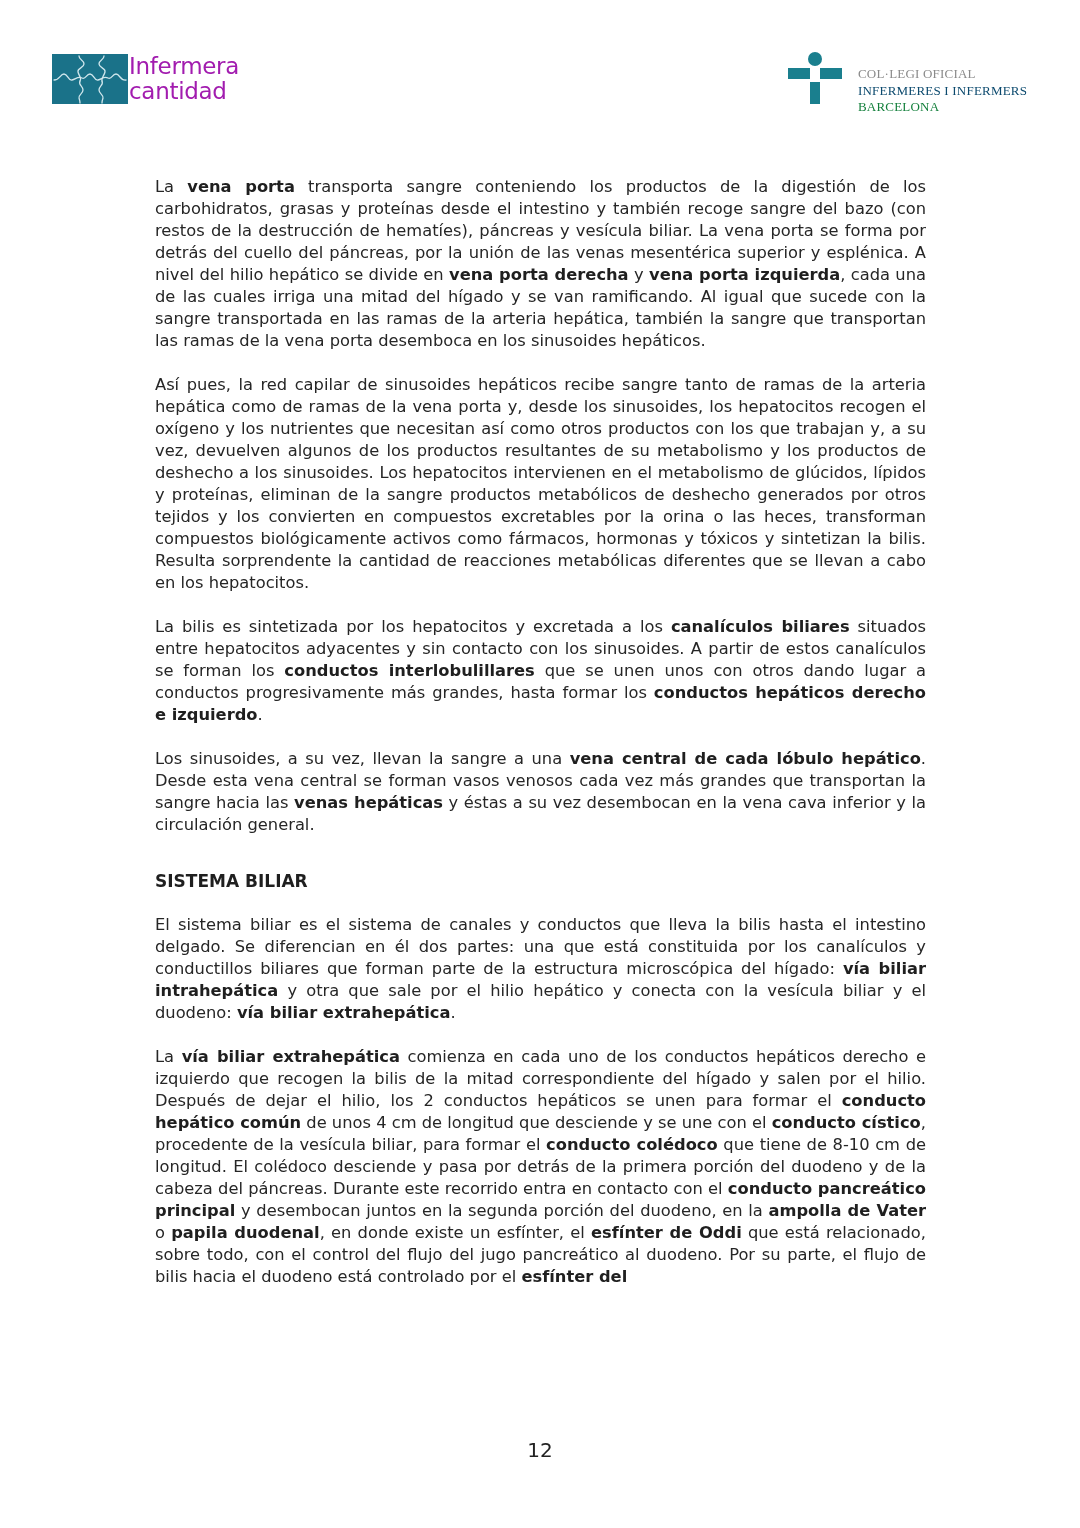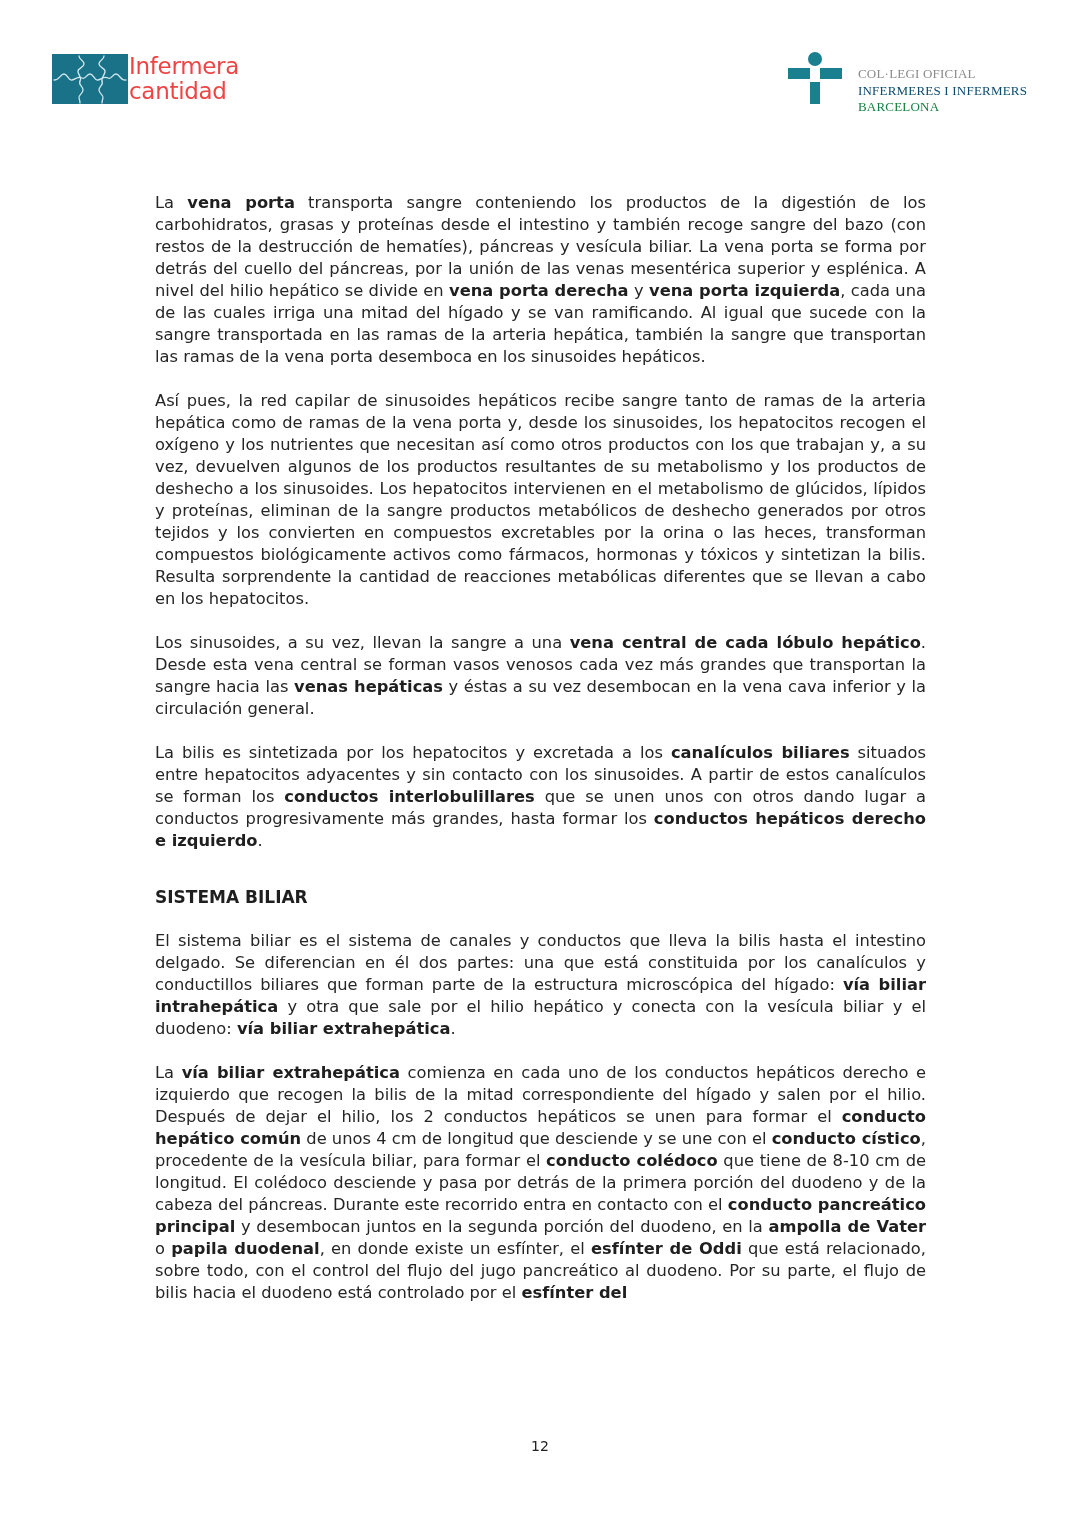--- a/index.html
+++ b/index.html
@@ -1,39 +1,39 @@
 <!DOCTYPE html>
 <html><head>
 <meta charset="utf-8">
 <style>
   html, body { margin: 0; padding: 0; background: #ffffff; }
   body { width: 1080px; height: 1528px; position: relative; overflow: hidden; }
   .header { position: absolute; left: 0; top: 0; width: 1080px; height: 130px; }
   .logo-left { position: absolute; left: 52px; top: 54px; display: flex; align-items: flex-start; }
   .puzzle { width: 76px; height: 50px; background: #1a7289; position: relative; }
   .puzzle svg { position: absolute; left: 0; top: 0; }
-  .logo-text { font-family: "DejaVu Sans", sans-serif; color: #ef4444; font-size: 23px; line-height: 25px; margin-left: 1px; margin-top: 0px; letter-spacing: -0.3px; }
+  .logo-text { font-family: "DejaVu Sans", sans-serif; color: #a21caf; font-size: 23px; line-height: 25px; margin-left: 1px; margin-top: 0px; letter-spacing: -0.3px; }
   .logo-right { position: absolute; left: 788px; top: 52px; display: flex; align-items: flex-start; }
   .cross { width: 54px; height: 52px; position: relative; }
   .cross .dot { position: absolute; left: 20px; top: 0; width: 14px; height: 14px; border-radius: 50%; background: #1a7f8e; }
   .cross .bar-l { position: absolute; left: 0; top: 16px; width: 22px; height: 11px; background: #1a7f8e; }
   .cross .bar-r { position: absolute; left: 32px; top: 16px; width: 22px; height: 11px; background: #1a7f8e; }
   .cross .stem { position: absolute; left: 22px; top: 30px; width: 10px; height: 22px; background: #1a7f8e; }
   .col-text { margin-left: 16px; font-family: "Liberation Serif", serif; font-size: 13px; line-height: 16.5px; margin-top: 14px; letter-spacing: 0.2px; }
   .col-text .l1 { color: #8a8a8a; }
   .col-text .l2 { color: #0c4a6e; }
   .col-text .l3 { color: #15803d; }
 
   .content { position: absolute; left: 155px; top: 176px; width: 771px;
     font-family: "DejaVu Sans", sans-serif; font-size: 16.3px; line-height: 22px; color: #262626; }
-  .content p { margin: 16px 0 22px 0; text-align: justify; }
+  .content p { margin: 0 0 22px 0; text-align: justify; }
   .content b { font-weight: bold; color: #1f1f1f; }
   .section-title { margin: 34px 0 22px 0; font-weight: bold; font-size: 17px; color: #1f1f1f; }
   .page-number { position: absolute; left: 0; width: 1080px; top: 1438px; text-align: center;
-    font-family: "DejaVu Sans", sans-serif; font-size: 14px; color: #222; }
+    font-family: "DejaVu Sans", sans-serif; font-size: 20px; color: #222; }
 </style>
 </head>
 <body>
 
 <div class="header">
   <div class="logo-left">
     <div class="puzzle">
       <svg width="76" height="50" viewBox="0 0 76 50">
         <g fill="none" stroke="#cfe6ec" stroke-width="1.3" stroke-linecap="round">
           <path d="M27 2 C27 6, 32 6, 32 10 C32 14, 25 14, 26 18 C27 22, 30 24, 28 27"></path>
@@ -62,22 +62,22 @@
       <div class="l2">INFERMERES I INFERMERS</div>
       <div class="l3">BARCELONA</div>
     </div>
   </div>
 </div>
 
 <div class="content">
   <div>
       <p>La <b>vena porta</b> transporta sangre conteniendo los productos de la digestión de los carbohidratos, grasas y proteínas desde el intestino y también recoge sangre del bazo (con restos de la destrucción de hematíes), páncreas y vesícula biliar. La vena porta se forma por detrás del cuello del páncreas, por la unión de las venas mesentérica superior y esplénica. A nivel del hilio hepático se divide en <b>vena porta derecha</b> y <b>vena porta izquierda</b>, cada una de las cuales irriga una mitad del hígado y se van ramificando. Al igual que sucede con la sangre transportada en las ramas de la arteria hepática, también la sangre que transportan las ramas de la vena porta desemboca en los sinusoides hepáticos.</p>
       <p>Así pues, la red capilar de sinusoides hepáticos recibe sangre tanto de ramas de la arteria hepática como de ramas de la vena porta y, desde los sinusoides, los hepatocitos recogen el oxígeno y los nutrientes que necesitan así como otros productos con los que trabajan y, a su vez, devuelven algunos de los productos resultantes de su metabolismo y los productos de deshecho a los sinusoides. Los hepatocitos intervienen en el metabolismo de glúcidos, lípidos y proteínas, eliminan de la sangre productos metabólicos de deshecho generados por otros tejidos y los convierten en compuestos excretables por la orina o las heces, transforman compuestos biológicamente activos como fármacos, hormonas y tóxicos y sintetizan la bilis. Resulta sorprendente la cantidad de reacciones metabólicas diferentes que se llevan a cabo en los hepatocitos.</p>
+      <p>La bilis es sintetizada por los hepatocitos y excretada a los <b>canalículos biliares</b> situados entre hepatocitos adyacentes y sin contacto con los sinusoides. A partir de estos canalículos se forman los <b>conductos interlobulillares</b> que se unen unos con otros dando lugar a conductos progresivamente más grandes, hasta formar los <b>conductos hepáticos derecho e izquierdo</b>.</p>
       <p>Los sinusoides, a su vez, llevan la sangre a una <b>vena central de cada lóbulo hepático</b>. Desde esta vena central se forman vasos venosos cada vez más grandes que transportan la sangre hacia las <b>venas hepáticas</b> y éstas a su vez desembocan en la vena cava inferior y la circulación general.</p>
-      <p>La bilis es sintetizada por los hepatocitos y excretada a los <b>canalículos biliares</b> situados entre hepatocitos adyacentes y sin contacto con los sinusoides. A partir de estos canalículos se forman los <b>conductos interlobulillares</b> que se unen unos con otros dando lugar a conductos progresivamente más grandes, hasta formar los <b>conductos hepáticos derecho e izquierdo</b>.</p>
     </div>
   <div class="section-title">SISTEMA BILIAR</div>
   <div>
       <p>El sistema biliar es el sistema de canales y conductos que lleva la bilis hasta el intestino delgado. Se diferencian en él dos partes: una que está constituida por los canalículos y conductillos biliares que forman parte de la estructura microscópica del hígado: <b>vía biliar intrahepática</b> y otra que sale por el hilio hepático y conecta con la vesícula biliar y el duodeno: <b>vía biliar extrahepática</b>.</p>
       <p>La <b>vía biliar extrahepática</b> comienza en cada uno de los conductos hepáticos derecho e izquierdo que recogen la bilis de la mitad correspondiente del hígado y salen por el hilio. Después de dejar el hilio, los 2 conductos hepáticos se unen para formar el <b>conducto hepático común</b> de unos 4 cm de longitud que desciende y se une con el <b>conducto cístico</b>, procedente de la vesícula biliar, para formar el <b>conducto colédoco</b> que tiene de 8-10 cm de longitud. El colédoco desciende y pasa por detrás de la primera porción del duodeno y de la cabeza del páncreas. Durante este recorrido entra en contacto con el <b>conducto pancreático principal</b> y desembocan juntos en la segunda porción del duodeno, en la <b>ampolla de Vater</b> o <b>papila duodenal</b>, en donde existe un esfínter, el <b>esfínter de Oddi</b> que está relacionado, sobre todo, con el control del flujo del jugo pancreático al duodeno. Por su parte, el flujo de bilis hacia el duodeno está controlado por el <b>esfínter del</b></p>
     </div>
 </div>
 
 <div class="page-number">12</div>
 

